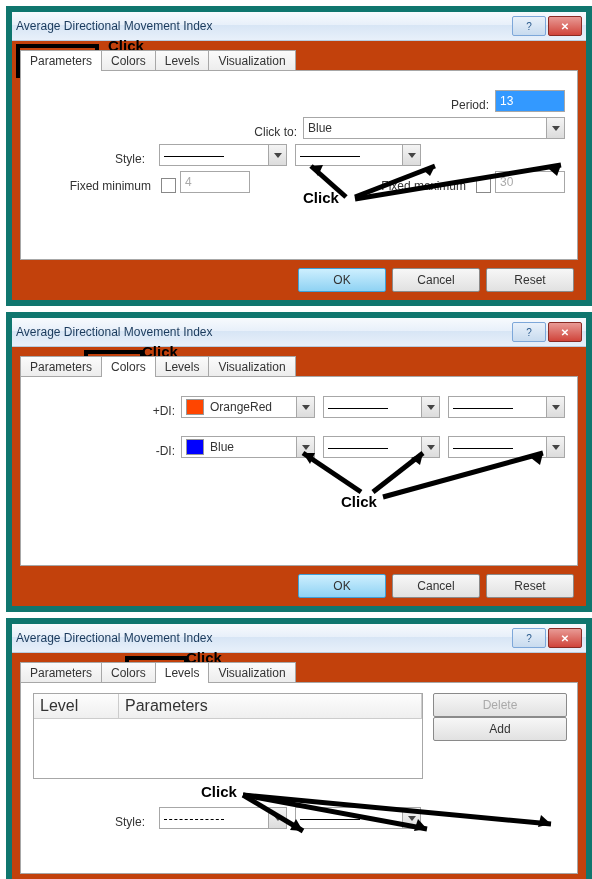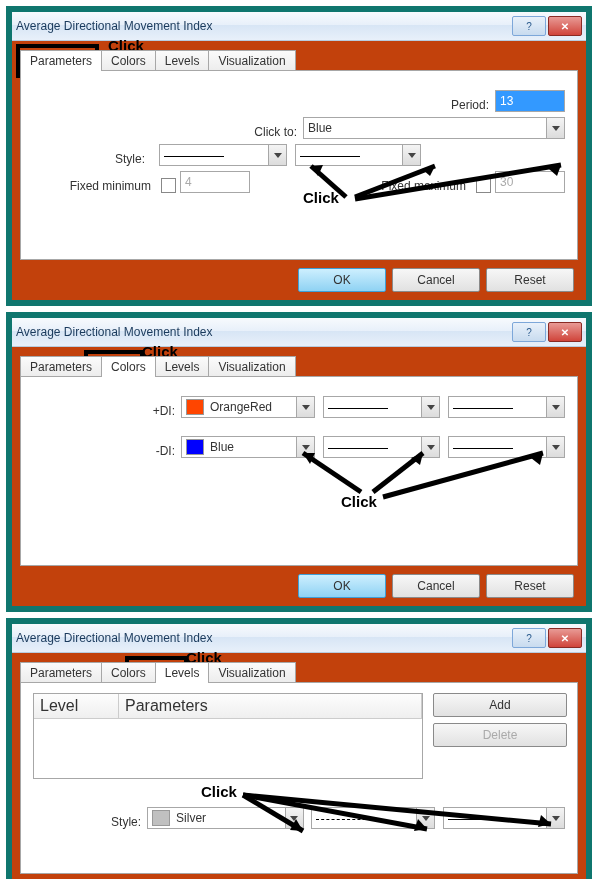--- a/index.html
+++ b/index.html
@@ -217,34 +217,27 @@
     </div>
     <div class="panel" style="height:170px;padding:10px 12px">
       <div style="display:flex">
         <div class="listbox" style="flex:1;margin-right:10px">
           <div class="listhdr">
             <div class="col" style="width:72px">Level</div>
             <div class="col" style="flex:1">Parameters</div>
           </div>
         </div>
         <div style="width:132px">
+          <div class="btn ghost" style="width:100%;margin:0">Delete</div>
           <div class="btn" style="width:100%;margin:0 0 6px 0">Add</div>
-          <div class="btn ghost" style="width:100%;margin:0">Delete</div>
         </div>
       </div>
       <span class="ann" style="left:180px;top:100px">Click</span>
       <div class="row" style="margin-top:28px">
         <span class="lbl" style="width:112px">Style:</span>
-        <div class="sel" style="width:152px">
-            <span class="swatch" style="background:#c0c0c0"></span>
-            <span>Silver</span>
-            <div class="dropbtn">
-              <div class="tri"></div>
-            </div>
-          </div>
         <div style="width:8px"></div>
         <div class="sel" style="width:118px">
             <span class="lines dashed"></span>
             <div class="dropbtn">
               <div class="tri"></div>
             </div>
           </div>
         <div style="width:8px"></div>
         <div class="sel" style="width:116px">
             <span class="lines"></span>

